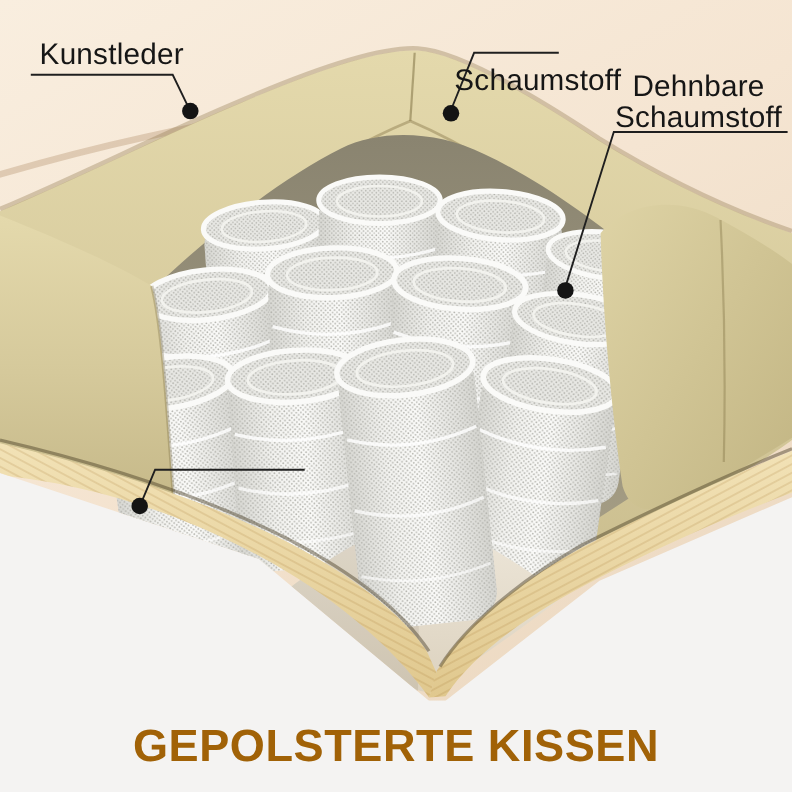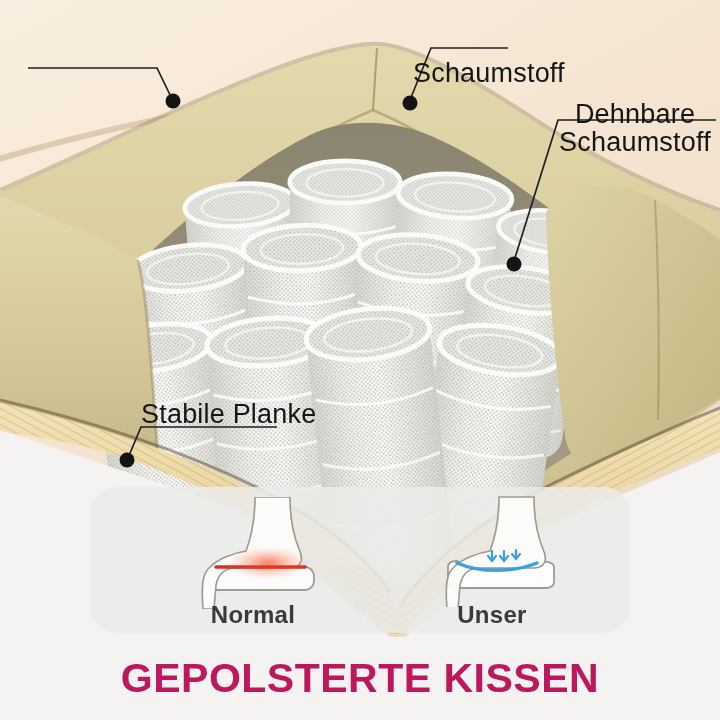--- a/index.html
+++ b/index.html
@@ -8,38 +8,38 @@
     background:#f4f3f2;
     font-family:"Liberation Sans", sans-serif;
   }
   .scene { position:absolute; inset:0; }
   .callout {
     position:absolute; color:#161616; font-size:27px; line-height:1.0;
     letter-spacing:.2px; white-space:nowrap;
   }
   .callout-kunstleder   { left:36px;  top:36px;  }
   .callout-schaumstoff  { left:413px; top:19px;margin-top:41px;  }
-  .callout-taschenfeder { left:552px; top:64px; width:166px; text-align:center; white-space:normal; line-height:1.04;margin-top:36px; }
+  .callout-taschenfeder { left:552px; top:64px; width:166px; text-align:center; white-space:normal; line-height:1.04; }
   .callout-planke       { left:141px; top:401px; }
   .panel {
     position:absolute; left:90px; top:487px; width:540px; height:146px;
     background:rgba(235,234,232,0.88); border-radius:26px;
   }
   .fig { position:absolute; }
   .fig-normal { left:78px;  top:10px; }
   .fig-unser  { left:318px; top:8px;  }
   .caption {
     position:absolute; top:114px; width:130px; text-align:center;
     font-size:24px; font-weight:700; color:#3a3a3a; letter-spacing:.3px;
   }
   .caption-normal { left:98px;  }
   .caption-unser  { left:337px; }
   .title {
     position:absolute; left:0; right:0; top:655px; text-align:center;
-    font-size:41px; font-weight:700; color:#be185d; letter-spacing:.5px;
+    font-size:41px; font-weight:700; color:#a16207; letter-spacing:.5px;
   }
 </style>
 </head>
 <body>
 
 <div class="stage">
 
   <svg class="scene" width="720" height="720" viewBox="0 0 720 720">
     <defs>
       <linearGradient id="bgGrad" x1="0" y1="0" x2="0.6" y2="1">
@@ -193,51 +193,23 @@
       <path d="M277,427 L141,427 L128,458"></path>
     </g>
     <g fill="#141414">
       <circle cx="173" cy="101" r="7.5"></circle>
       <circle cx="410" cy="103" r="7.5"></circle>
       <circle cx="514" cy="264" r="7.5"></circle>
       <circle cx="127" cy="460" r="7.5"></circle>
     </g>
   </svg>
 
+  <div class="callout callout-kunstleder">Kunstleder</div>
   <div class="callout callout-schaumstoff">Schaumstoff</div>
   <div class="callout callout-taschenfeder">
     <span>Dehnbare</span><br>
     <span>Schaumstoff</span>
   </div>
-  <div class="callout callout-planke">Stabile Planke</div>
-
-  <div class="panel">
-
-    <svg class="fig fig-normal" width="170" height="112" viewBox="0 0 170 112">
-      <rect x="40" y="70" width="106" height="23" rx="9" fill="rgba(255,255,255,0.78)" stroke="#9b9b97" stroke-width="1.8"></rect>
-      <path d="M 58,0 L 92,0 C 92,22 96,40 101,52 C 106,63 103,70 93,71 L 38,71
-               C 26,71 20,78 18,88 L 16,112 L 5,112 C 3,86 5,76 12,70
-               C 20,62 35,56 48,54 C 54,38 57,20 57,0 Z" transform="translate(30,0)" fill="rgba(253,252,250,0.94)" stroke="#9a9893" stroke-width="1.6"></path>
-      <path d="M 48,70 H 137" stroke="#d43227" stroke-width="3.6" stroke-linecap="round" fill="none"></path>
-      <ellipse cx="100" cy="66" rx="40" ry="16" fill="url(#glowRed)"></ellipse>
-    </svg>
-
-    <svg class="fig fig-unser" width="170" height="112" viewBox="0 0 170 112">
-      <path d="M 40,72 Q 40,66 49,66 C 70,76 106,76 128,66 Q 146,66 146,72
-               L 146,87 Q 146,93 137,93 L 49,93 Q 40,93 40,87 Z" fill="rgba(255,255,255,0.88)" stroke="#9b9b97" stroke-width="1.8"></path>
-      <path d="M 58,0 L 92,0 C 92,22 96,40 101,52 C 106,63 103,70 93,71 L 38,71
-               C 26,71 20,78 18,88 L 16,112 L 5,112 C 3,86 5,76 12,70
-               C 20,62 35,56 48,54 C 54,38 57,20 57,0 Z" transform="translate(34,2)" fill="rgba(253,252,250,0.94)" stroke="#9a9893" stroke-width="1.6"></path>
-      <path d="M 49,68 C 72,78 104,78 129,68" stroke="#37a1e8" stroke-width="3.2" stroke-linecap="round" fill="none"></path>
-      <g stroke="#37a1e8" stroke-width="2.2" fill="none" stroke-linecap="round">
-        <path d="M84,56 L84,65 M80,61 L84,66 L88,61"></path>
-        <path d="M96,56 L96,65 M92,61 L96,66 L100,61"></path>
-        <path d="M108,55 L108,63 M104,59 L108,64 L112,59"></path>
-      </g>
-    </svg>
-
-    <div class="caption caption-normal">Normal</div>
-    <div class="caption caption-unser">Unser</div>
-  </div>
+
 
   <div class="title">GEPOLSTERTE KISSEN</div>
 
 </div>
 
 </body></html>

